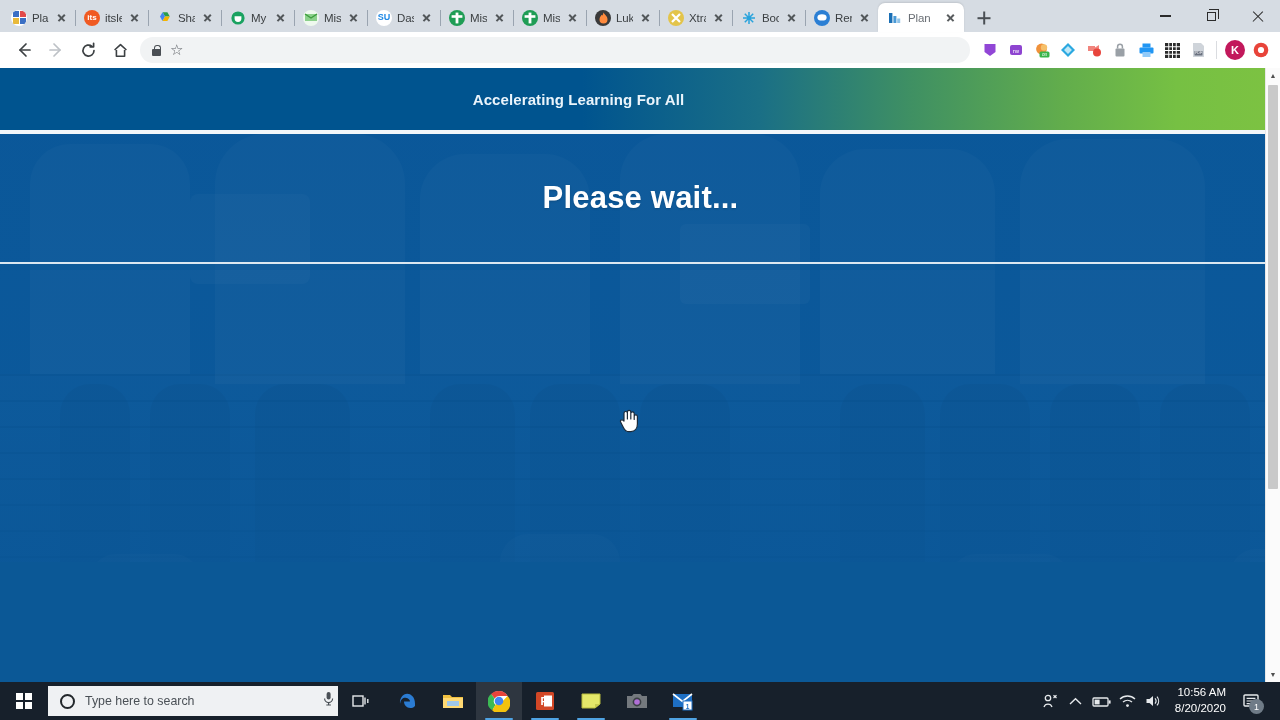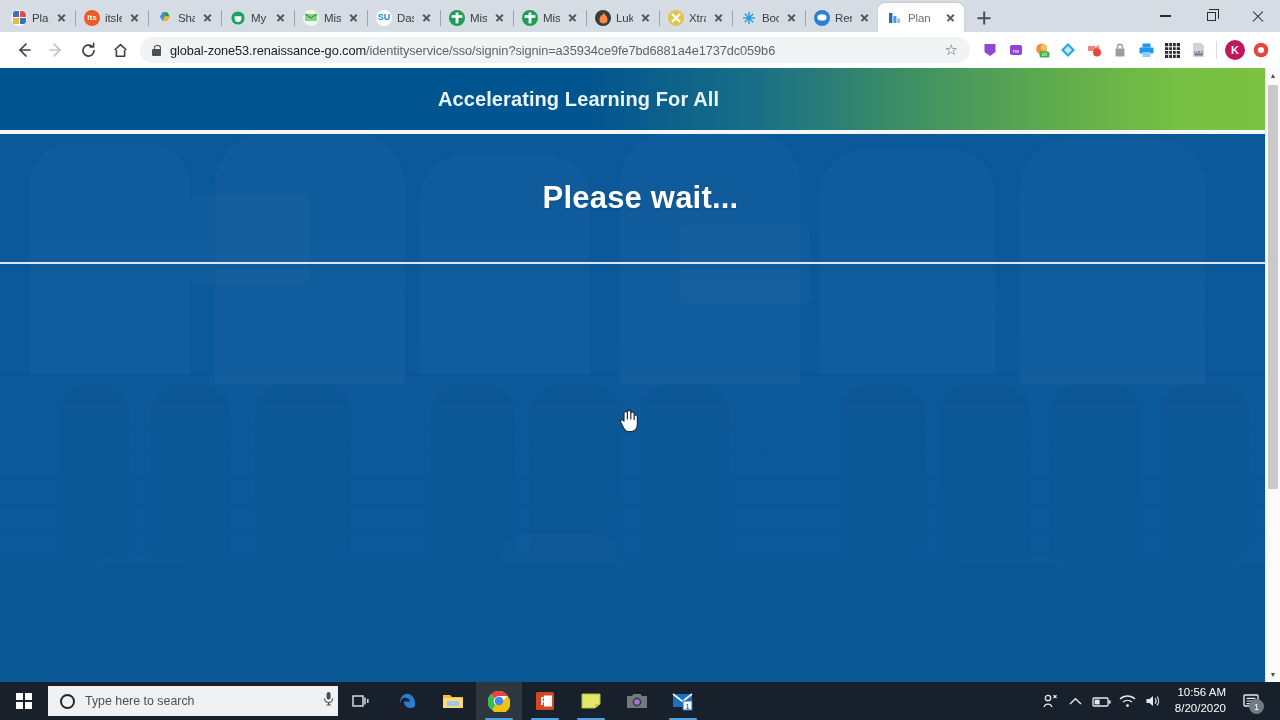--- a/index.html
+++ b/index.html
@@ -112,21 +112,21 @@
               background:#0b5a9c; }
   .page { position:absolute; inset:0 15px 0 0; overflow:hidden; }
 
   .brandbar {
     height:62px; position:relative;
     background:linear-gradient(90deg,#00548f 0%,#00548f 46%,#1a6f86 60%,#3f9063 72%,
                #62ad4c 84%,#76c043 93%,#7cc242 100%);
     display:flex; align-items:center; justify-content:center;
   }
   .brandbar .tagline {
-    font-size:20px; font-weight:bold; color:#eaf4fb; letter-spacing:.1px;
+    font-size:15px; font-weight:bold; color:#eaf4fb; letter-spacing:.1px;
     position:relative; left:-60px;margin-left:12px;
   }
   .brand-rule { height:4px; background:#f2f6f9; }
 
   .hero { position:relative; height:432px; background:#0d5ea6; overflow:hidden; }
   .hero-photo { position:absolute; inset:0; }
   .hero-tint {
     position:absolute; inset:0;
     background:linear-gradient(180deg,rgba(10,86,150,.80) 0%,rgba(10,86,150,.72) 55%,
                rgba(10,86,150,.88) 100%);
@@ -372,21 +372,20 @@
     </div>
     <div class="navbtn">
       <svg width="17" height="17" viewBox="0 0 17 17">
           <path d="M2.6 8 L8.5 2.6 L14.4 8" stroke="#3c4043" stroke-width="1.6" fill="none" stroke-linejoin="round"></path>
           <path d="M4.4 8 V14.2 H12.6 V8" stroke="#3c4043" stroke-width="1.6" fill="none" stroke-linejoin="round"></path>
         </svg>
     </div>
 
     <div class="omnibox">
       <span class="lock"></span>
-      <span class="url"><b>global-zone53.renaissance-go.com</b><span>/identityservice/sso/signin?signin=a35934ce9fe7bd6881a4e1737dc059b6</span></span>
       <span class="star">☆</span>
     </div>
 
     <div class="ext">
       <svg width="16" height="16" viewBox="0 0 16 16">
           <path d="M2.5 2 h11 v8 l-5.5 4 L2.5 10 z" fill="#9146d6"></path>
         </svg>
     </div>
     <div class="ext">
       <svg width="16" height="16" viewBox="0 0 16 16">

